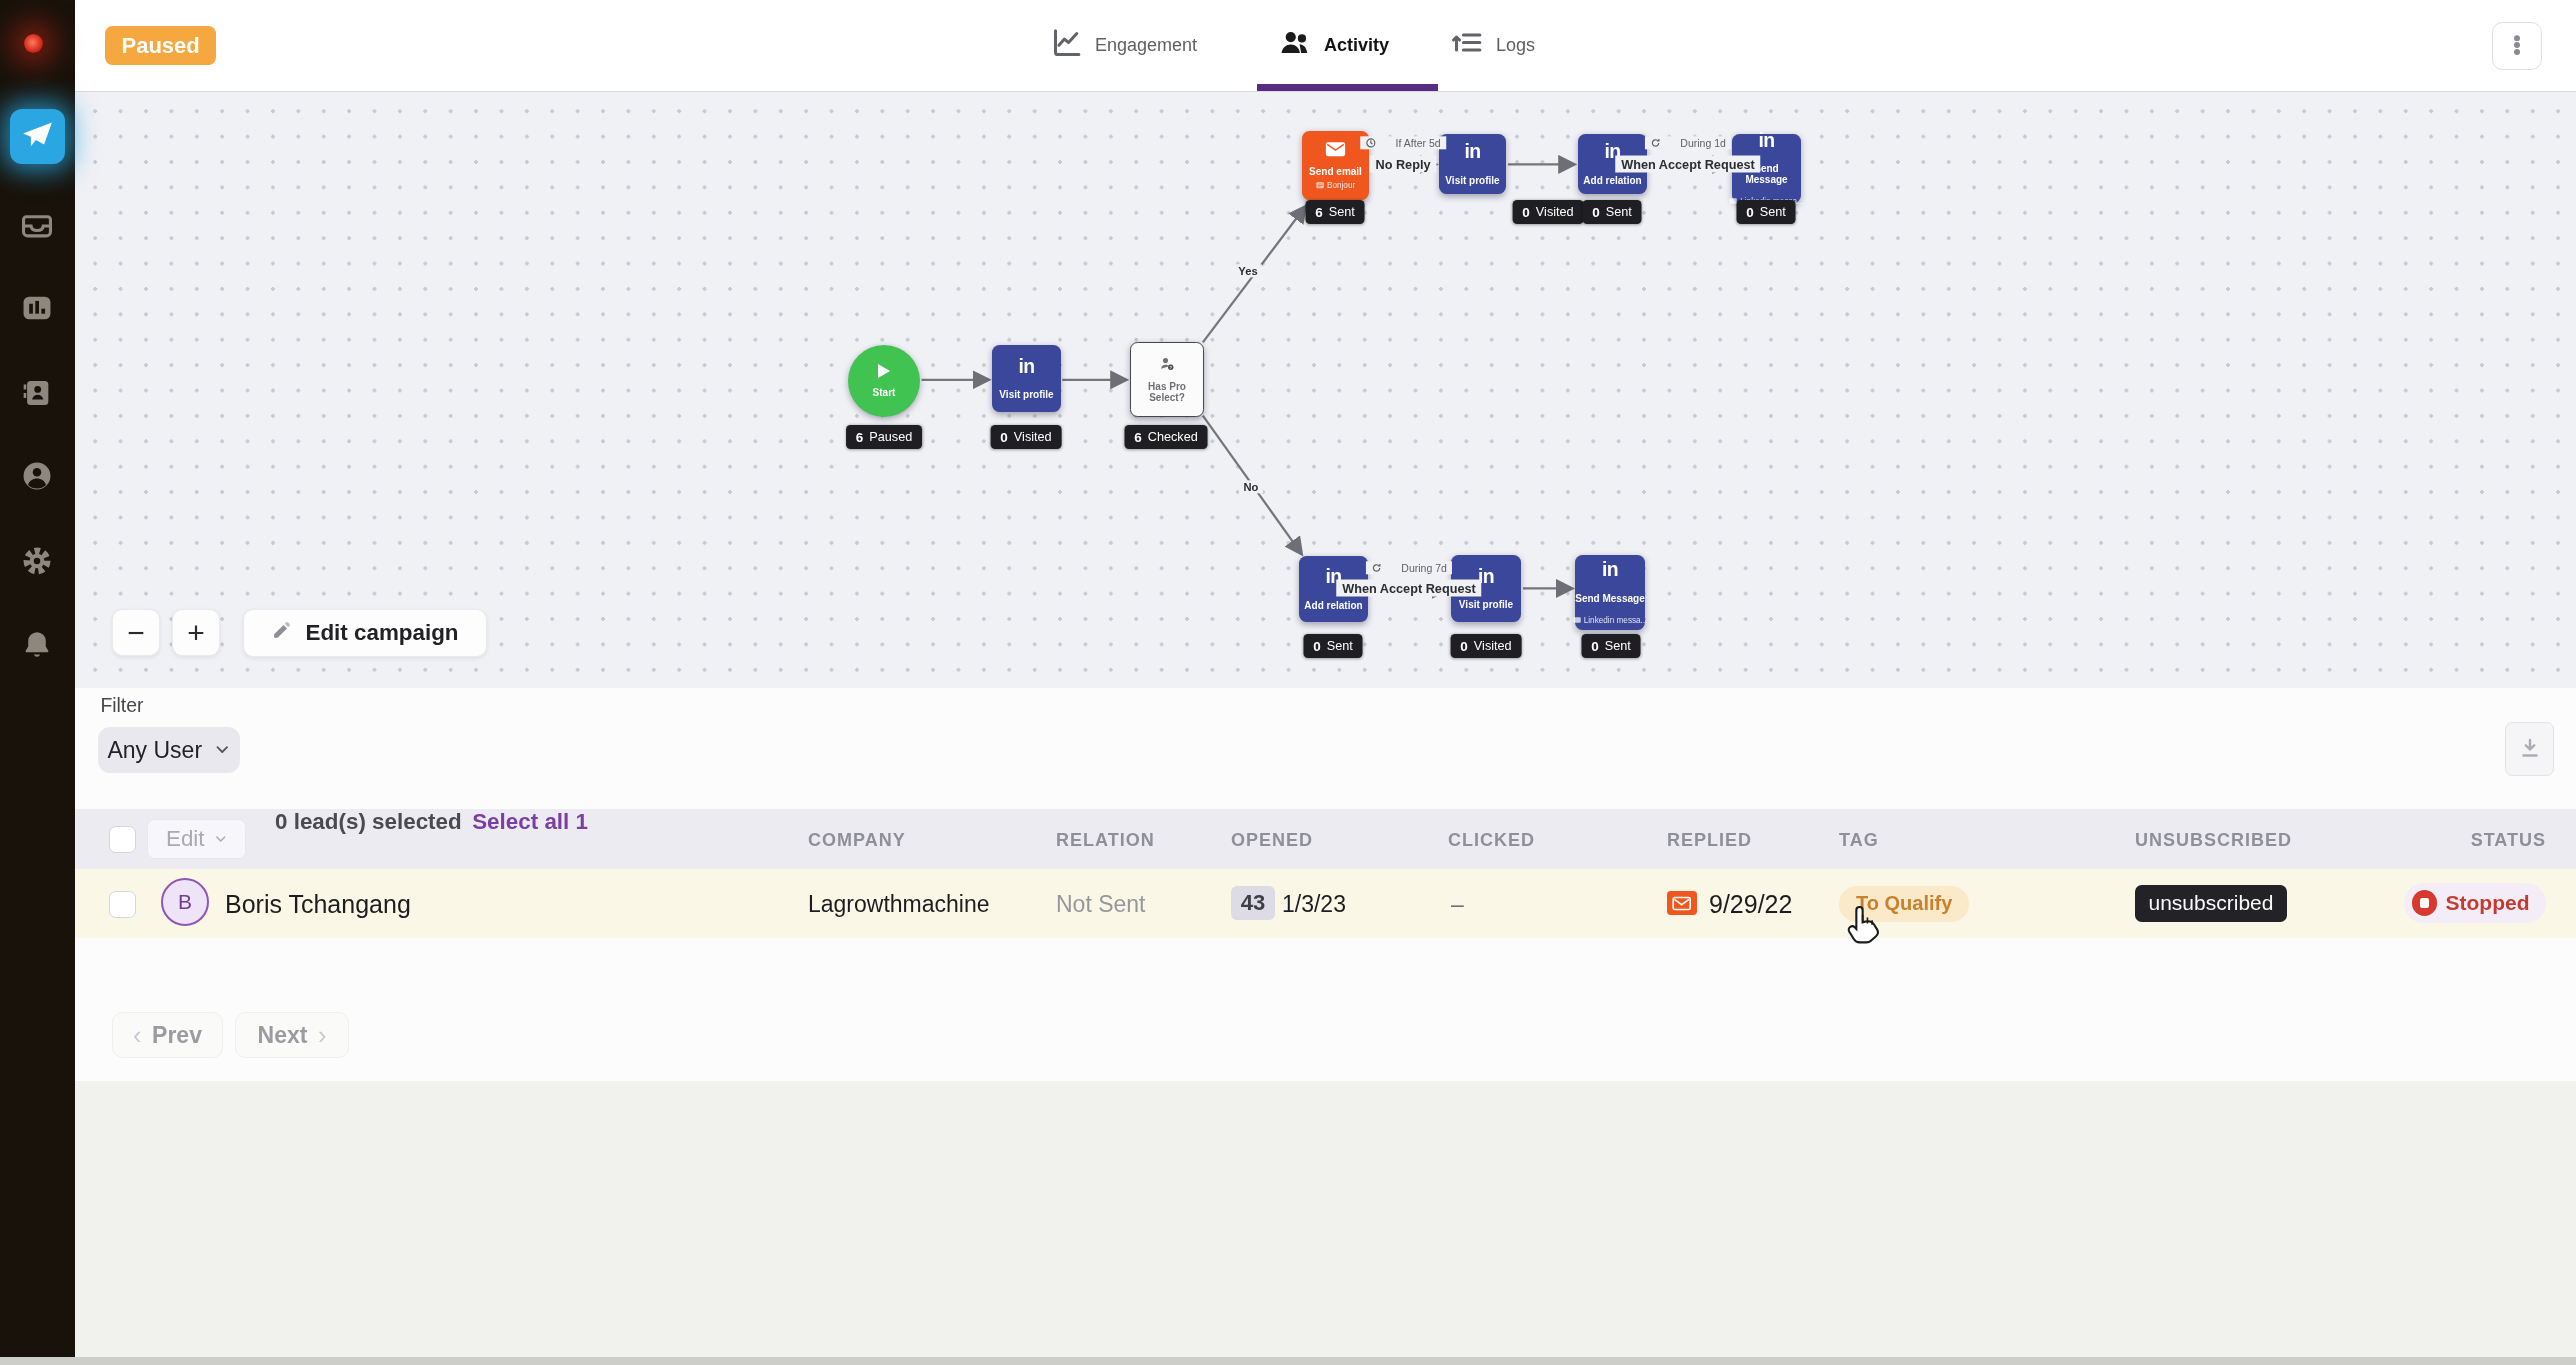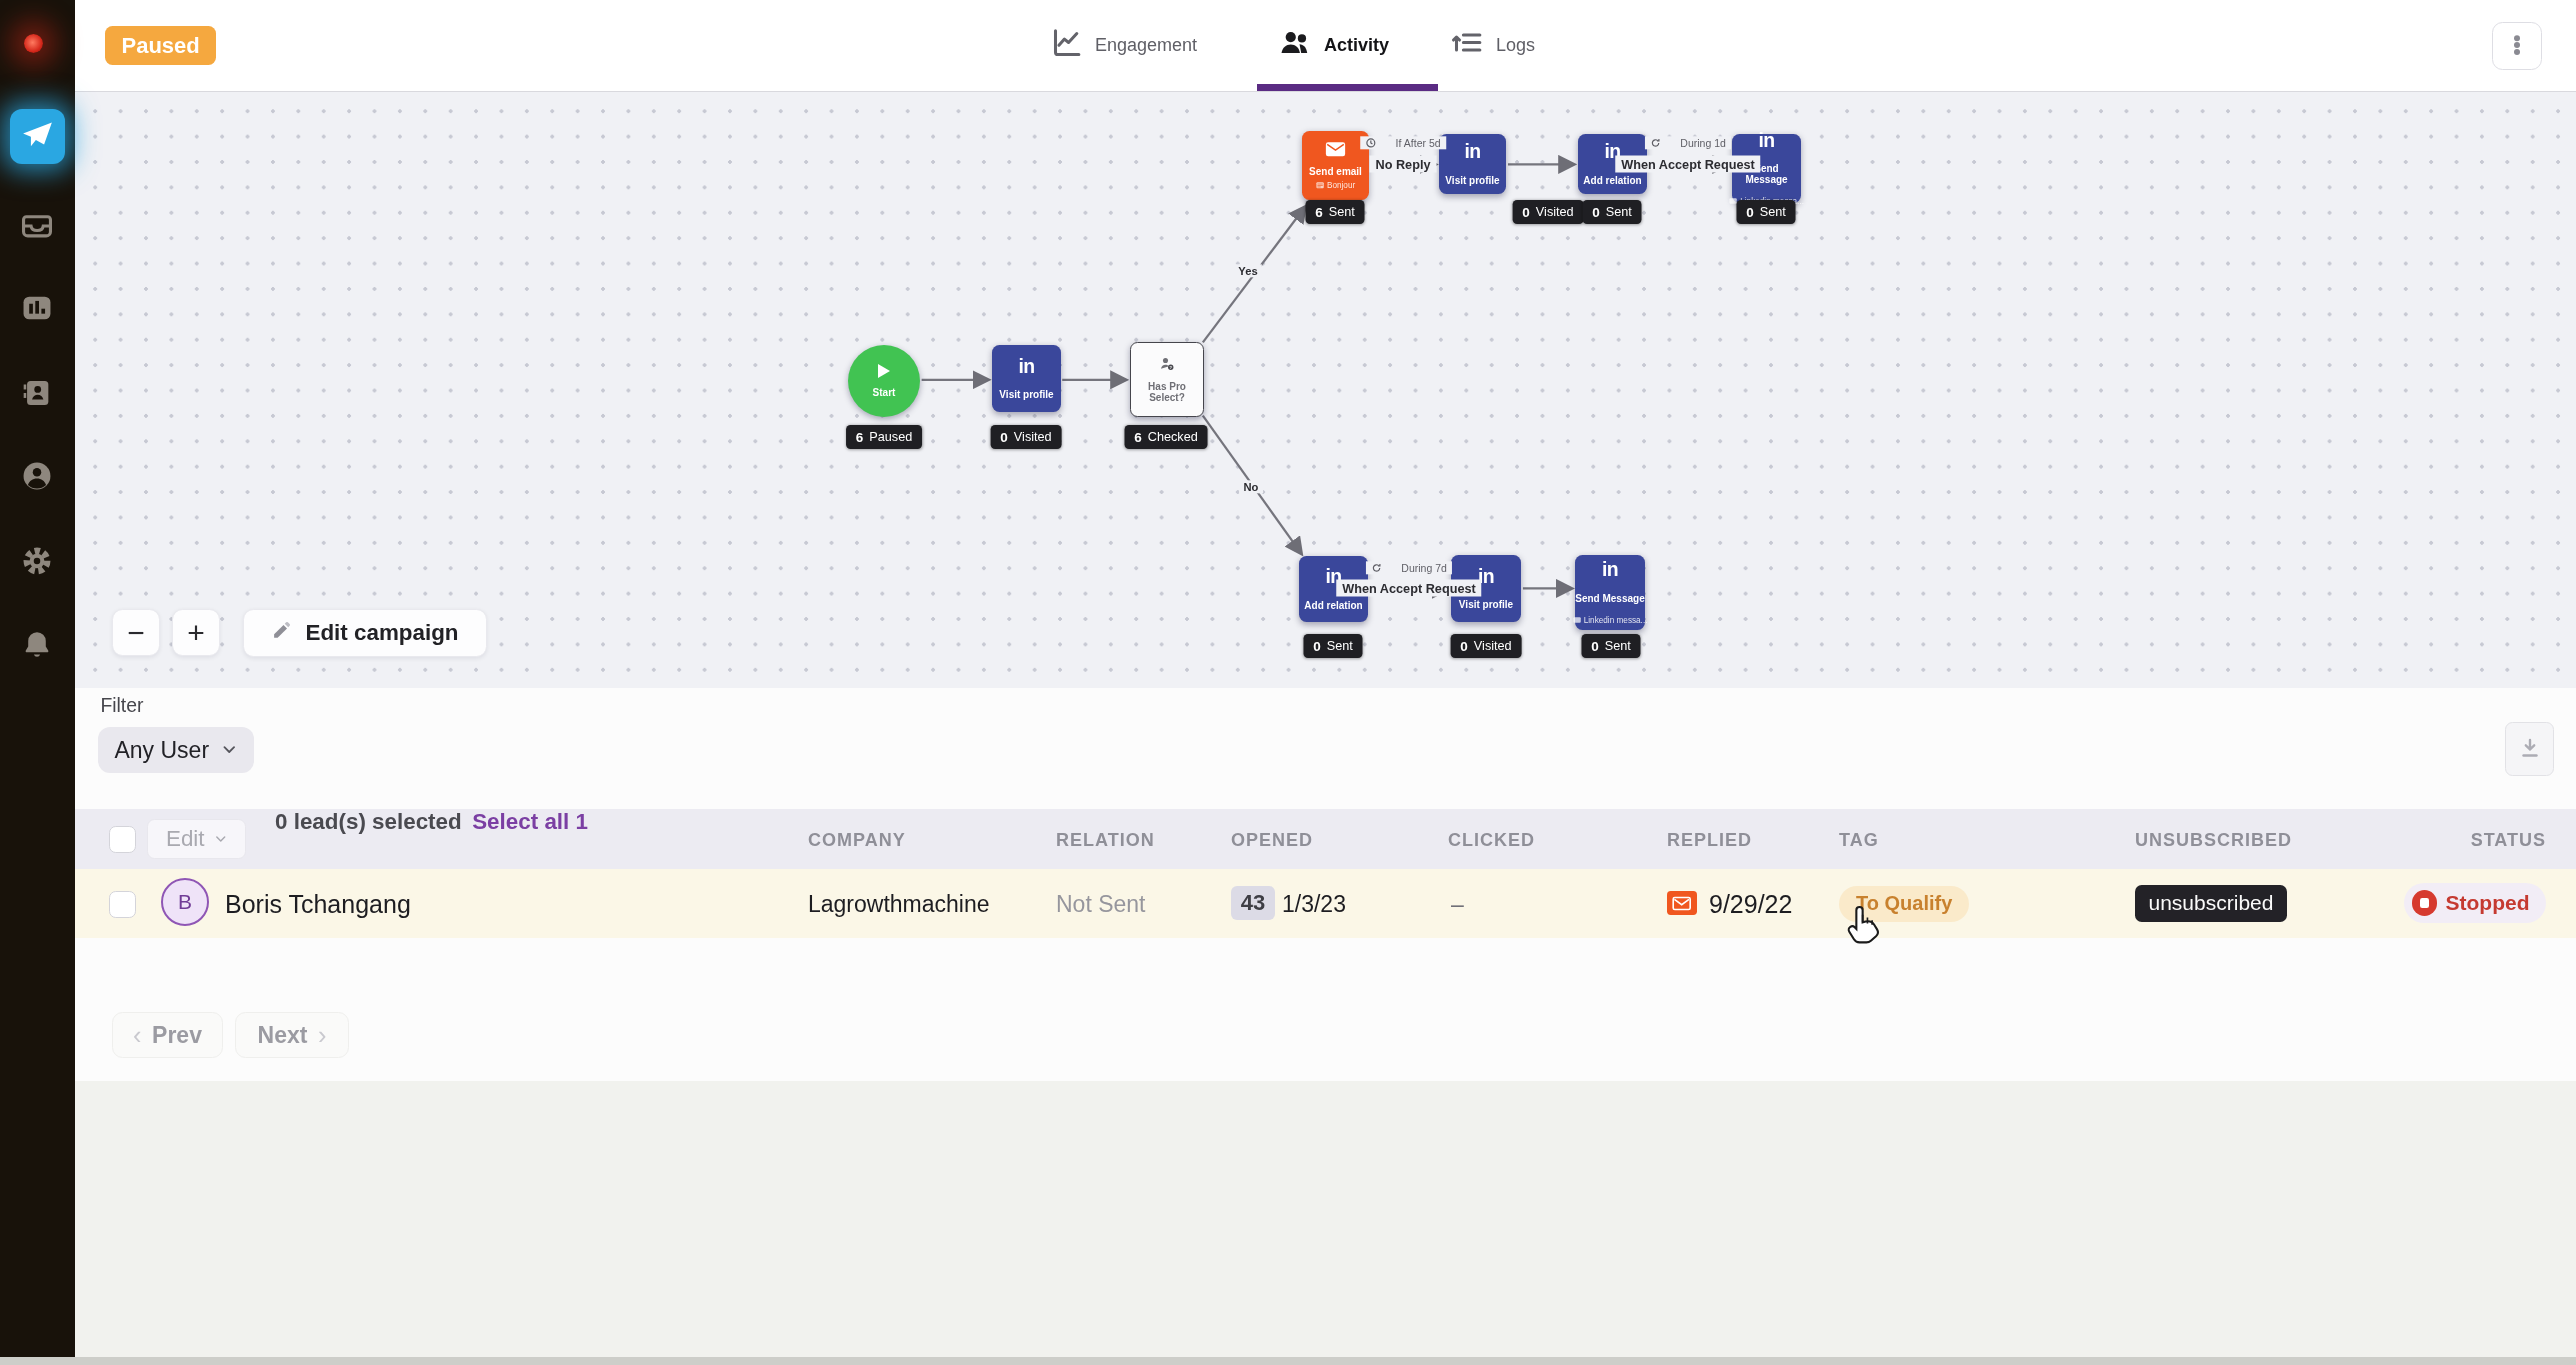--- a/index.html
+++ b/index.html
@@ -60,21 +60,21 @@
   .zoom-btn{position:absolute;width:46px;height:45px;background:#FDFDFE;border:1.5px solid #E9E9EE;
      border-radius:10.5px;display:flex;align-items:center;justify-content:center;font-size:30px;
      color:#2A2A2E;z-index:3;box-shadow:0 1.5px 4.5px rgba(20,20,40,.07);cursor:pointer;}
   .edit-campaign{position:absolute;left:168px;top:518px;height:46px;padding:0 27px;background:#FDFDFE;
      border:1.5px solid #E9E9EE;border-radius:10.5px;display:flex;align-items:center;gap:13.5px;
      font-size:22.4px;font-weight:700;color:#222226;z-index:3;box-shadow:0 1.5px 4.5px rgba(20,20,40,.07);cursor:pointer;}
 
   
   #panel{left:75px;top:688px;width:2501px;height:393px;background:#FCFCFC;z-index:2;}
   .filter-label{position:absolute;left:25.4px;top:6px;font-size:19.4px;color:#46464C;}
-  .user-select{position:absolute;left:23px;top:39px;width:156px;height:46px;background:#E9E8EE;
+  .user-select{position:absolute;left:23px;top:39px;width:142px;height:46px;background:#E9E8EE;
      border-radius:12px;display:flex;align-items:center;justify-content:center;gap:12px;
      font-size:23px;color:#222227;cursor:pointer;}
   .search-box{position:absolute;left:1747px;top:34px;width:673px;height:54px;background:#fff;
      border:1.5px solid #DBDBE1;border-radius:7.5px;display:flex;align-items:center;gap:12px;padding-left:13.5px;box-sizing:border-box;}
   .search-box input{border:none;outline:none;background:transparent;font-family:"Liberation Sans",sans-serif;
      font-size:25.4px;color:#1F1F23;width:583px;}
   .dl-btn{position:absolute;left:2430px;top:34px;width:49px;height:54px;background:#F5F5F7;
      border:1.5px solid #E2E2E6;border-radius:7.5px;display:flex;align-items:center;justify-content:center;box-sizing:border-box;cursor:pointer;}
   .thead{position:absolute;left:0;top:121px;width:2501px;height:60px;background:#ECEBF2;}
   .col-h{position:absolute;top:21px;font-size:18px;font-weight:700;letter-spacing:1px;color:#8F8F98;}

